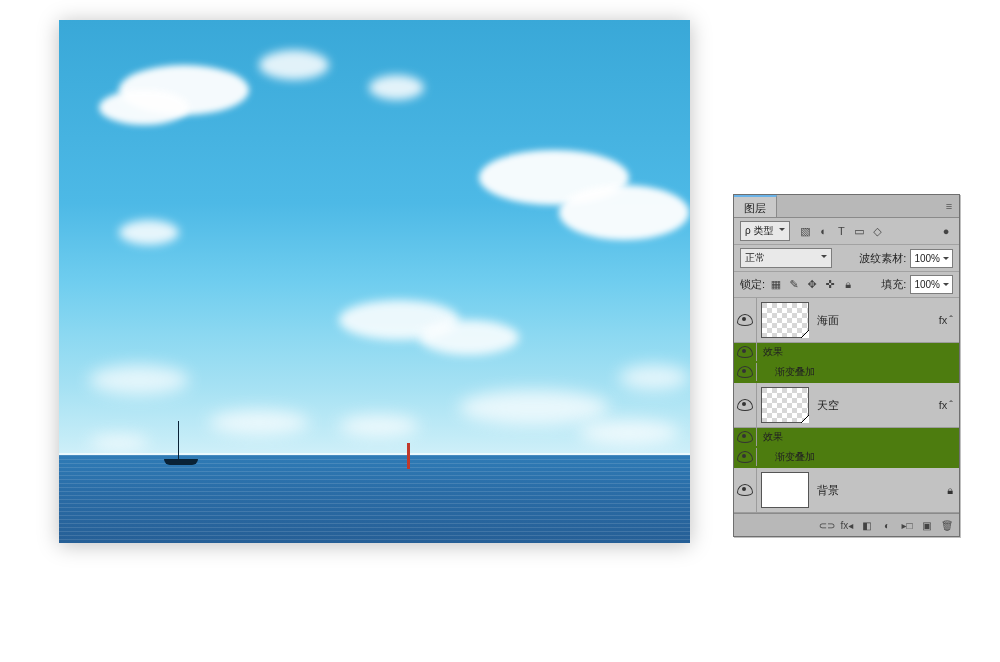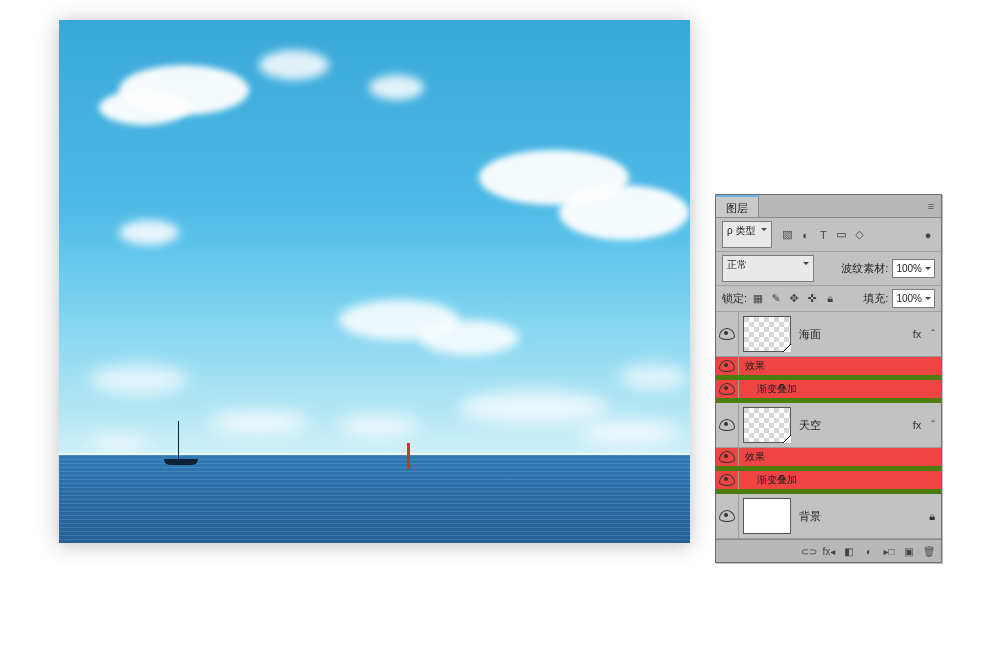--- a/index.html
+++ b/index.html
@@ -13,49 +13,49 @@
 .horizon{position:absolute;left:0;right:0;bottom:88px;height:2px;background:rgba(255,255,255,.6)}
 .cloud{position:absolute;background:#fff;border-radius:50%;filter:blur(3px);opacity:.95}
 .cloud.c2{filter:blur(5px);opacity:.85}
 .cloud.c3{filter:blur(8px);opacity:.7}
 .boat{position:absolute;left:105px;bottom:78px;width:40px;height:30px}
 .boat .hull{position:absolute;bottom:0;left:0;width:34px;height:6px;background:#0a2236;border-radius:0 0 8px 8px}
 .boat .mast{position:absolute;bottom:6px;left:14px;width:1px;height:38px;background:#0a2236}
 .mark{position:absolute;left:348px;bottom:74px;width:3px;height:26px;background:#c0392b}
 
 
-.panel{position:absolute;left:715px;top:194px;width:225px;background:#b8b8b8;border:1px solid #6f6f6f;box-shadow:1px 1px 0 rgba(0,0,0,.25);font-size:11px;color:#222}
+.panel{position:absolute;left:733px;top:194px;width:225px;background:#b8b8b8;border:1px solid #6f6f6f;box-shadow:1px 1px 0 rgba(0,0,0,.25);font-size:11px;color:#222}
 .panel-tab{height:22px;display:flex;align-items:stretch;background:#b8b8b8;border-bottom:1px solid #8a8a8a}
 .panel-tab .tab{padding:4px 10px 0;background:#c9c9c9;border-right:1px solid #8a8a8a;border-top:2px solid #6ab3e8;font-weight:500}
 .panel-tab .menu{margin-left:auto;width:20px;display:flex;align-items:center;justify-content:center;color:#555}
 .row{display:flex;align-items:center;padding:3px 6px;gap:4px;border-bottom:1px solid #a2a2a2;background:#c2c2c2}
-.sel{background:#e9e9e9;border:1px solid #7d7d7d;padding:1px 16px 9px 4px;height:15px;display:inline-flex;align-items:center;position:relative;font-size:10px}
+.sel{background:#e9e9e9;border:1px solid #7d7d7d;padding:1px 16px 2px 4px;height:15px;display:inline-flex;align-items:center;position:relative;font-size:10px}
 .sel::after{content:"";position:absolute;right:4px;top:6px;border:3px solid transparent;border-top-color:#444}
 .numbox{background:#fff;border:1px solid #7d7d7d;padding:1px 3px;height:15px;display:inline-flex;align-items:center;font-size:10px}
 .numbox .car{margin-left:3px;border:3px solid transparent;border-top-color:#444;margin-top:3px}
 .ico{width:14px;height:14px;display:inline-flex;align-items:center;justify-content:center;color:#444;font-size:11px}
 .filter-icons{display:flex;gap:4px;margin-left:4px}
 
 .layer-list{background:#c2c2c2}
 .layer{display:flex;align-items:center;min-height:44px;border-bottom:1px solid #9c9c9c;padding-right:6px}
 .layer.sel-layer{background:#8e8e8e;color:#fff}
 .vis{width:22px;display:flex;align-items:center;justify-content:center;align-self:stretch;border-right:1px solid #9c9c9c}
 .eye{width:14px;height:10px;border:1px solid #333;border-radius:70% 70% 70% 70%/100% 100% 40% 40%;position:relative}
 .eye::after{content:"";position:absolute;left:4px;top:2px;width:4px;height:4px;border-radius:50%;background:#333}
 .layer.sel-layer .eye{border-color:#fff}
 .layer.sel-layer .eye::after{background:#fff}
 .thumbs{display:flex;gap:4px;padding:4px}
 .thumb{width:46px;height:34px;background:#fff;border:1px solid #555;position:relative}
 .thumb.trans{background:repeating-conic-gradient(#fff 0 25%,#d7d7d7 0 50%) 0 0/10px 10px}
 .thumb .corner{position:absolute;right:-1px;bottom:-1px;width:8px;height:8px;background:linear-gradient(135deg,transparent 48%,#000 50%,#fff 55%)}
 .mask{width:46px;height:34px;background:#000;border:1px solid #555}
 .lname{flex:1;padding-left:4px}
-.rico{margin-left:auto;color:#333;font-size:11px;display:flex;align-items:flex-start;gap:10px}
-
-.fx-row{display:flex;align-items:center;height:18px;background:#ef4444;border-bottom:5px solid #4d7c0f;font-size:10px}
+.rico{margin-left:auto;color:#333;font-size:11px;display:flex;align-items:flex-start;gap:2px}
+
+.fx-row{display:flex;align-items:center;height:18px;background:#4d7c0f;border-bottom:2px solid #4d7c0f;font-size:10px}
 .fx-row .vis{min-height:18px}
 .fx-row .lab{padding-left:6px}
 .fx-row.indent .lab{padding-left:18px}
 
 .panel-foot{height:22px;background:#b8b8b8;border-top:1px solid #8a8a8a;display:flex;align-items:center;justify-content:flex-end;gap:8px;padding:0 6px;color:#555}
 .panel-foot .ico{width:12px;height:12px;font-size:10px}
 
 
 .th-sea{background:linear-gradient(to bottom,#dff3fb 0 55%,#4d8ab5 55% 100%)}
 .th-clouds{background:linear-gradient(to bottom,#3da8d9 0 65%,#2d6fa5 65% 100%);position:relative;overflow:hidden}

